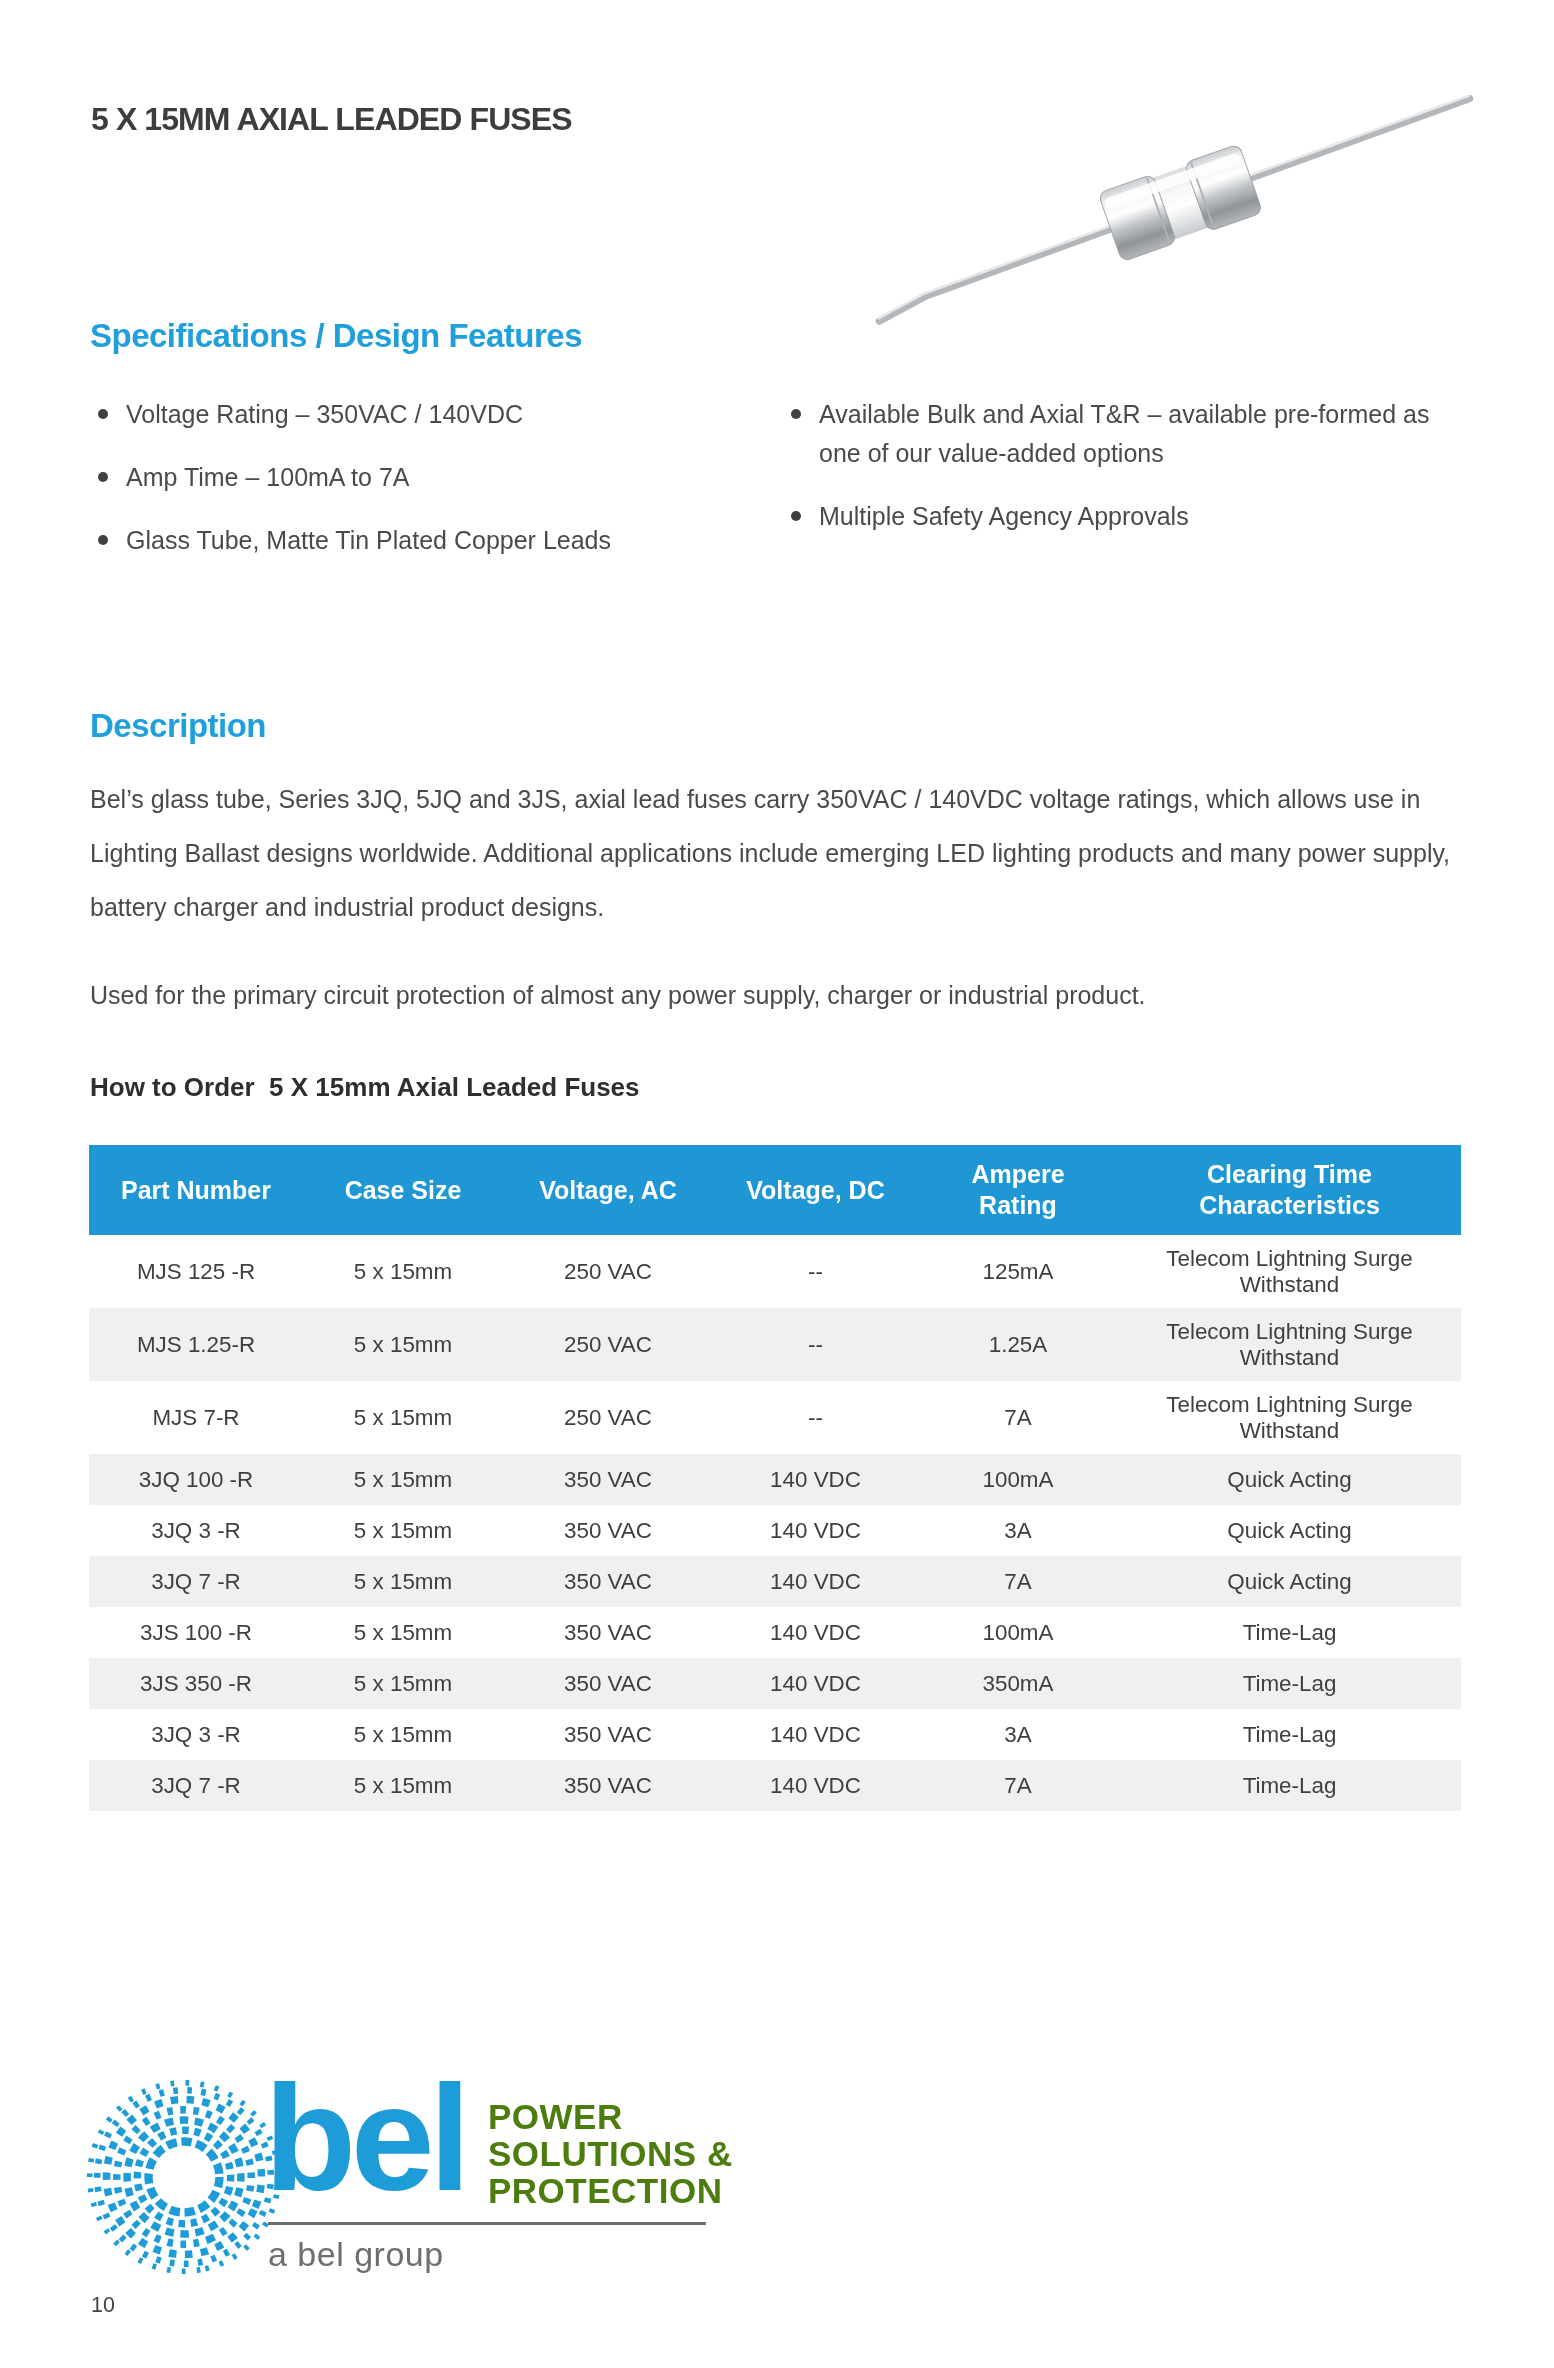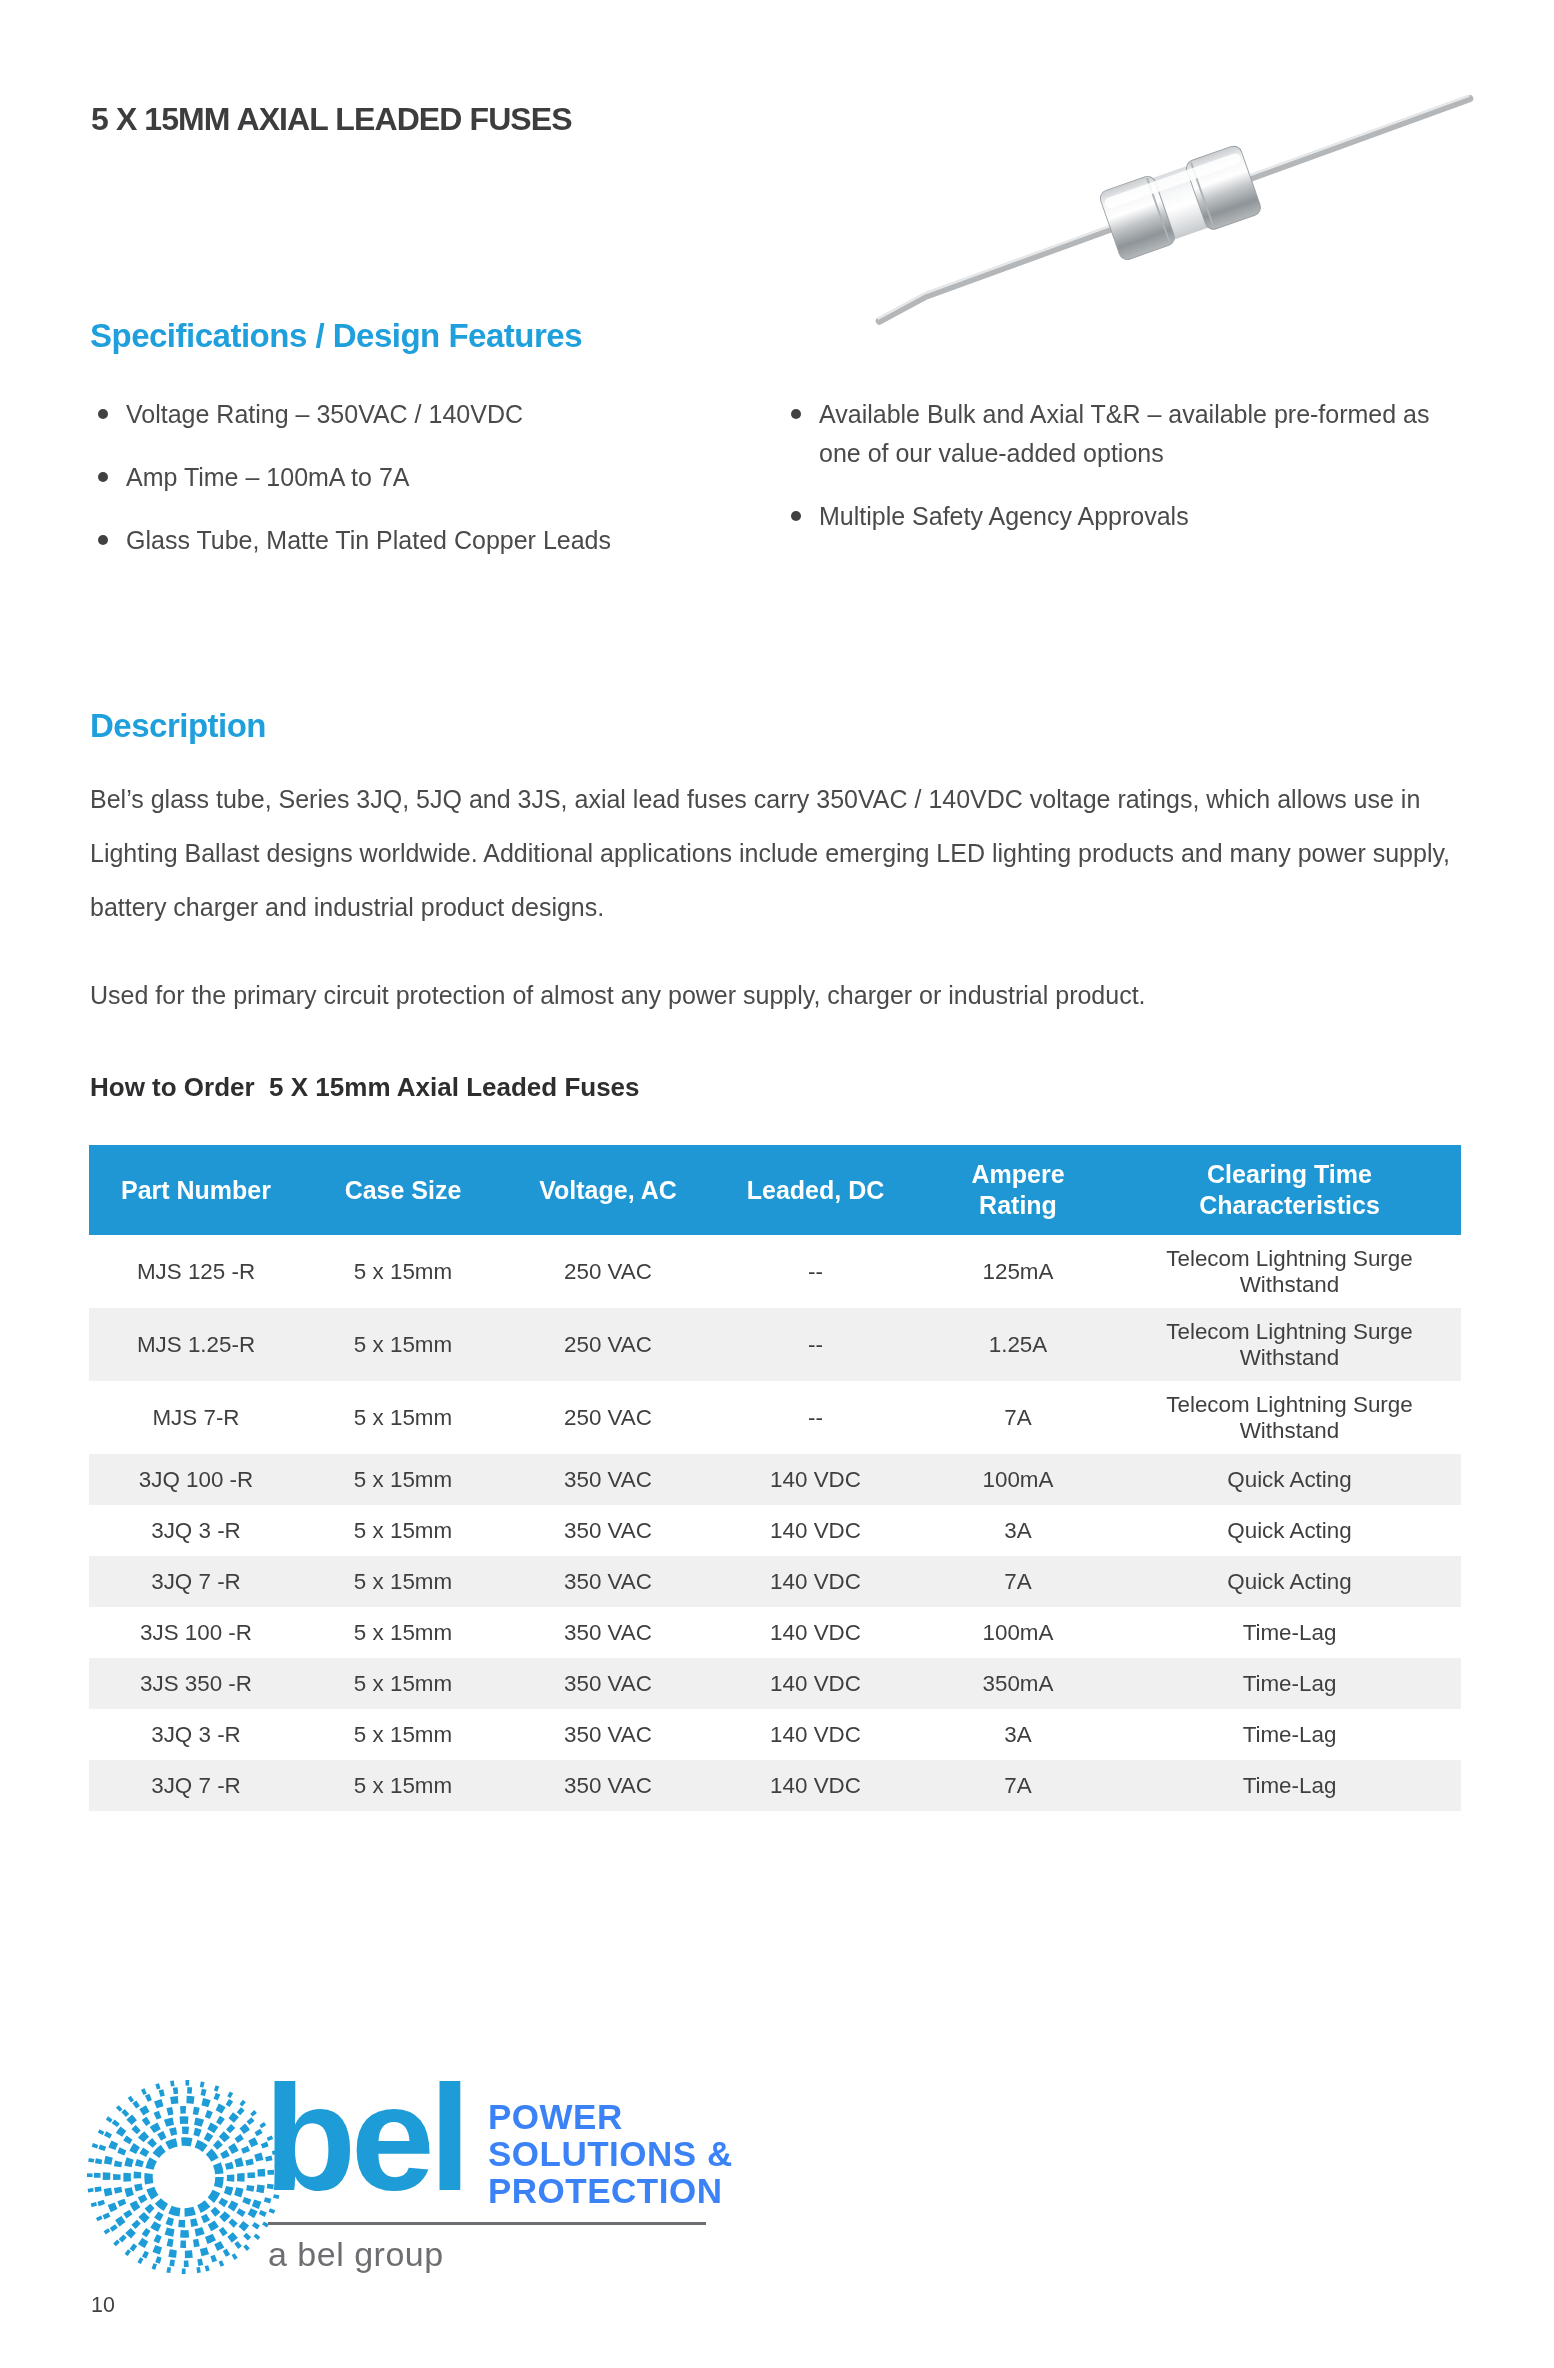--- a/index.html
+++ b/index.html
@@ -81,21 +81,21 @@
   }
 
   
   .bel-wordmark{
     left:257px;top:2062px;
     font-size:151px;font-weight:bold;letter-spacing:-5.6px;
     color:#1e9cd8;line-height:1;margin-left:7px;
   }
   .tagline{
     left:488px;top:2098px;
-    font-size:35px;font-weight:bold;color:#3b82f6;
+    font-size:35px;font-weight:bold;color:#4d7c0f;
     line-height:37px;letter-spacing:0.5px;white-space:pre-line;
   }
   .divider{
     left:268px;top:2222px;width:438px;height:2.8px;background:#6d6e71;
   }
   .subbrand{
     left:268px;top:2235px;
     font-size:34px;color:#6d6e71;letter-spacing:0.5px;
   }
   .page-number{
@@ -164,21 +164,21 @@
     <p>Used for the primary circuit protection of almost any power supply, charger or industrial product.</p>
   </div>
 
   <div class="abs order-heading" style="left:90px;top:1072px">How to Order  5 X 15mm Axial Leaded Fuses</div>
 
   <div class="abs order-table">
     <div class="thead">
       <div class="hcell">Part Number</div>
       <div class="hcell">Case Size</div>
       <div class="hcell">Voltage, AC</div>
-      <div class="hcell">Leaded, DC</div>
+      <div class="hcell">Voltage, DC</div>
       <div class="hcell">Ampere
 Rating</div>
       <div class="hcell">Clearing Time
 Characteristics</div>
     </div>
     <div class="tbody">
         <div class="trow tall">
           <div class="tcell">MJS 125 -R</div>
           <div class="tcell">5 x 15mm</div>
           <div class="tcell">250 VAC</div>

